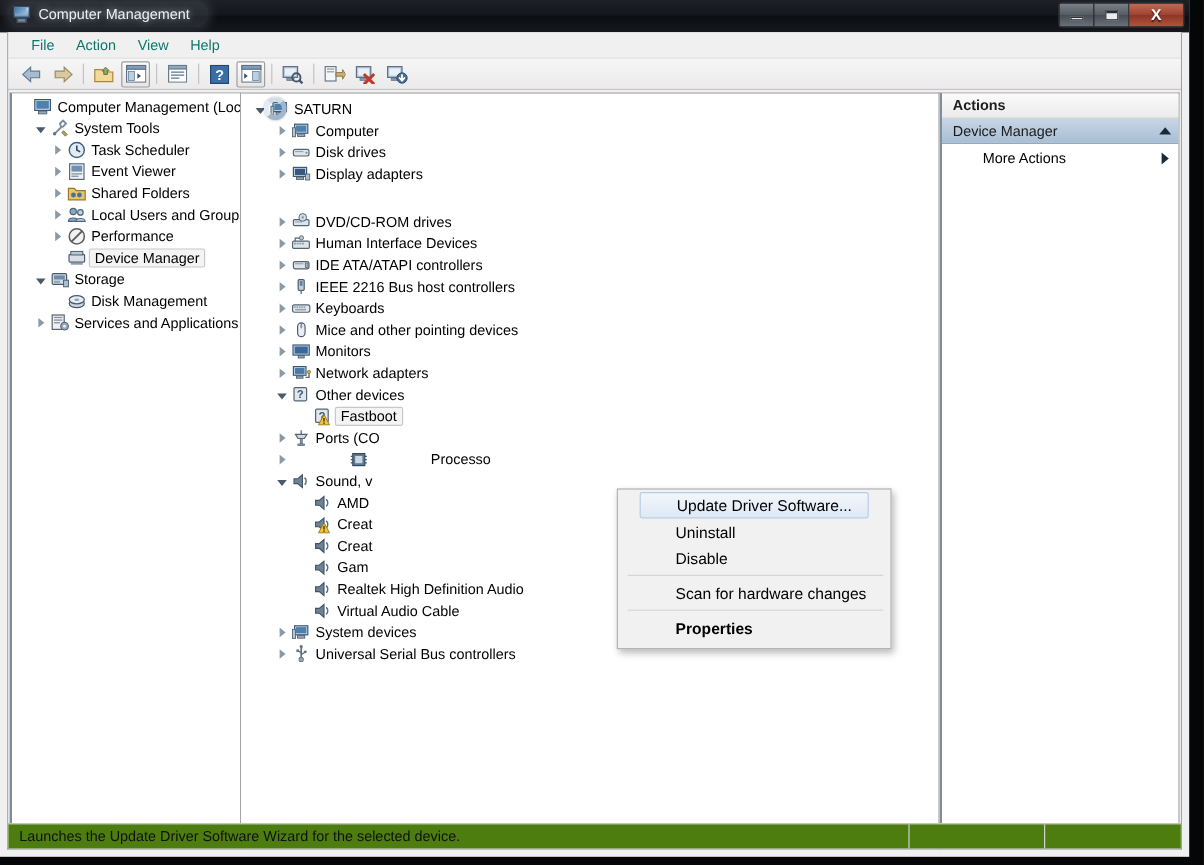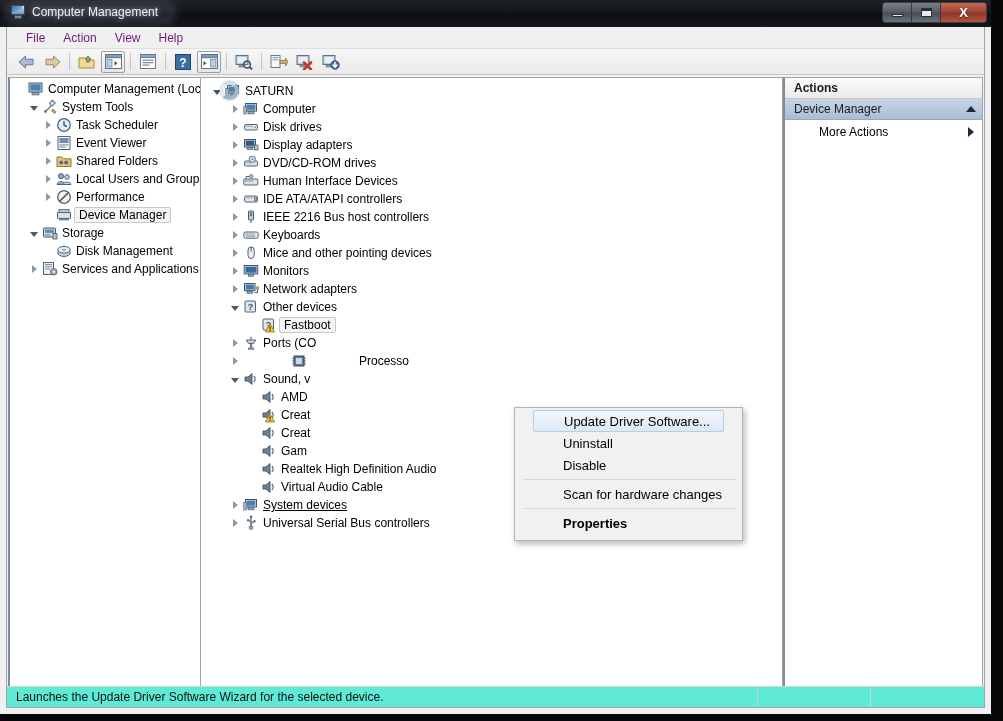--- a/index.html
+++ b/index.html
@@ -127,21 +127,21 @@
 
   
   #menubar {
     height: 22px;
     display: flex; align-items: center;
     padding-left: 10px;
     background: #f0f0f0;
     border-bottom: 1px solid #dfdfdf;
   }
   .menu-item {
-    font-size: 12px; color: #701a75;
+    font-size: 12px; color: #0f766e;
     padding: 2px 9px;
     white-space: nowrap;
   }
 
   
   #toolbar {
     height: 26px;
     display: flex; align-items: center;
     padding-left: 6px;
     background: linear-gradient(to bottom, #f6f6f6, #eceaea);
@@ -270,21 +270,21 @@
     font-size: 12px; color: #000;
   }
   .action-row .a-label { flex: 1; }
 
   
   #statusbar {
     position: absolute;
     left: 0; bottom: 0;
     width: 977px; height: 21px;
     display: flex;
-    background: #5eead4;
+    background: #4d7c0f;
     border-top: 1px solid #d4d4d4;
   }
   #status-main {
     flex: 1;
     display: flex; align-items: center;
     padding-left: 9px;
     font-size: 12px; color: #111;
     border-right: 1px solid #d0d0d0;
   }
   .status-cell { width: 113px; border-right: 1px solid #d0d0d0; }
@@ -709,21 +709,21 @@
               <span class="ic">
                 <svg width="16" height="16" viewBox="0 0 16 16">
                   <rect x="1.5" y="2.5" width="11" height="7.5" fill="#cfe0f0" stroke="#3a5874"></rect>
                   <rect x="2.7" y="3.6" width="8.6" height="5.2" fill="#35587c"></rect>
                   <rect x="4" y="10.6" width="6" height="2" fill="#9aa8b6" stroke="#4d5c6b" stroke-width="0.7"></rect>
                   <rect x="11.5" y="8" width="3.6" height="5" fill="#b0bfcd" stroke="#4d5c6b" stroke-width="0.7"></rect>
                 </svg>
               </span>
               <span class="lbl">Display adapters</span>
             </div>
-            <div class="row" style="padding-left: 18px;">
+            <div class="row" style="padding-left: 18px; margin-top: 22px;">
               <span class="twisty">
                 <span class="tw-closed"></span>
               </span>
               <span class="ic">
                 <svg width="16" height="16" viewBox="0 0 16 16">
                   <rect x="1.5" y="6" width="13" height="5" rx="1" fill="#dde4ea" stroke="#55646f"></rect>
                   <rect x="2.8" y="7.4" width="6" height="1" fill="#97a5b2"></rect>
                   <circle cx="9.3" cy="4.2" r="3.2" fill="#cfdce8" stroke="#4f6378" stroke-width="0.8"></circle>
                   <circle cx="9.3" cy="4.2" r="0.9" fill="#7c8b99"></circle>
                 </svg>
@@ -956,21 +956,21 @@
             <div class="row" style="padding-left: 36px;">
               <span class="twisty"></span>
               <span class="ic">
                 <svg width="16" height="16" viewBox="0 0 16 16">
                   <path d="M2 6 L5 6 L9 2.6 L9 13.4 L5 10 L2 10 Z" fill="#6e8296" stroke="#3f5262" stroke-width="0.9"></path>
                   <path d="M10.8 5 C12.6 6.6 12.6 9.4 10.8 11" stroke="#5a6d80" stroke-width="1.2" fill="none"></path>
                 </svg>
               </span>
               <span class="lbl">Virtual Audio Cable</span>
             </div>
-            <div class="row" style="padding-left: 18px; text-decoration: underline;">
+            <div class="row" style="padding-left: 18px;">
               <span class="twisty">
                 <span class="tw-closed"></span>
               </span>
               <span class="ic">
                 <svg width="16" height="16" viewBox="0 0 16 16">
                   <rect x="2.5" y="2.5" width="11" height="7.5" fill="#cfe0f0" stroke="#3a5874"></rect>
                   <rect x="3.7" y="3.6" width="8.6" height="5.2" fill="#4f7fae"></rect>
                   <rect x="5" y="10.6" width="6" height="2.2" fill="#9aa8b6" stroke="#4d5c6b" stroke-width="0.7"></rect>
                   <rect x="0.8" y="5.5" width="2.4" height="7.5" fill="#b7c4d1" stroke="#4d5c6b" stroke-width="0.7"></rect>
                 </svg>

